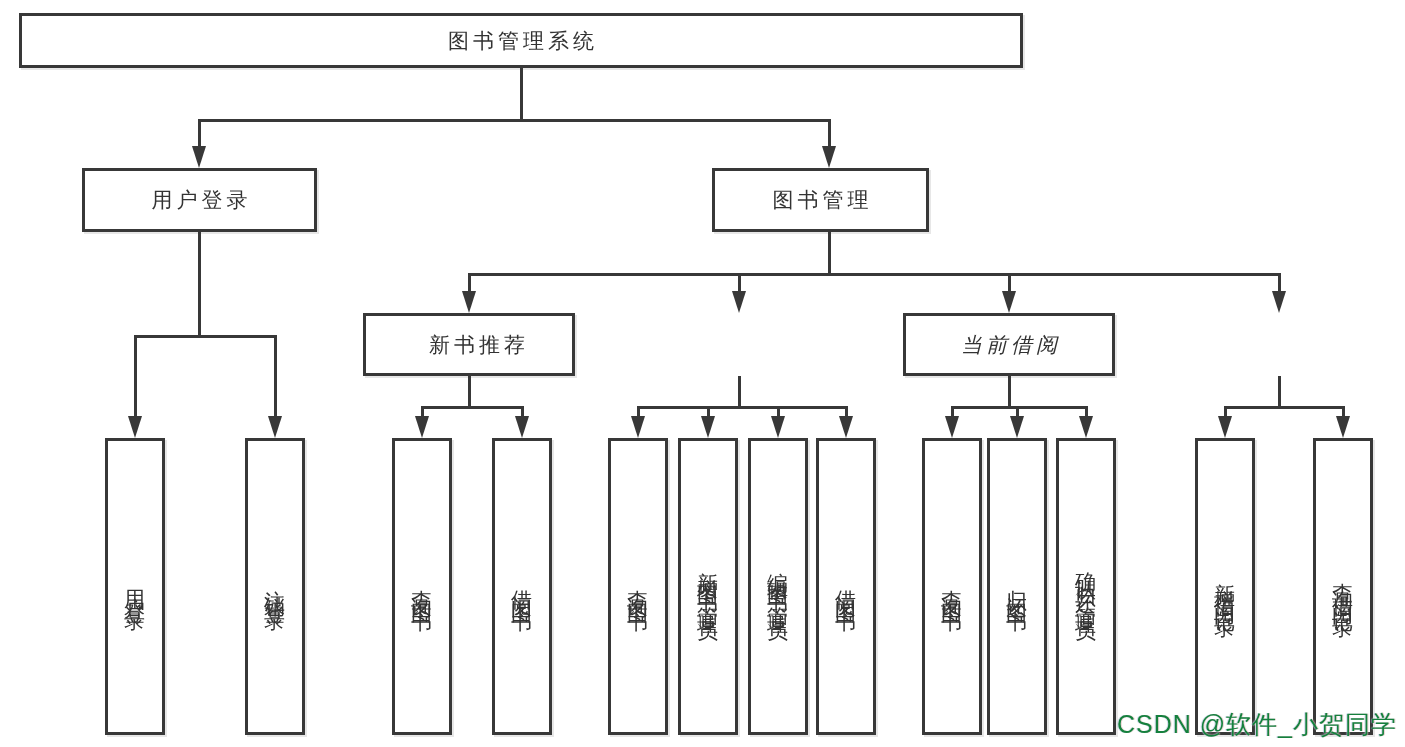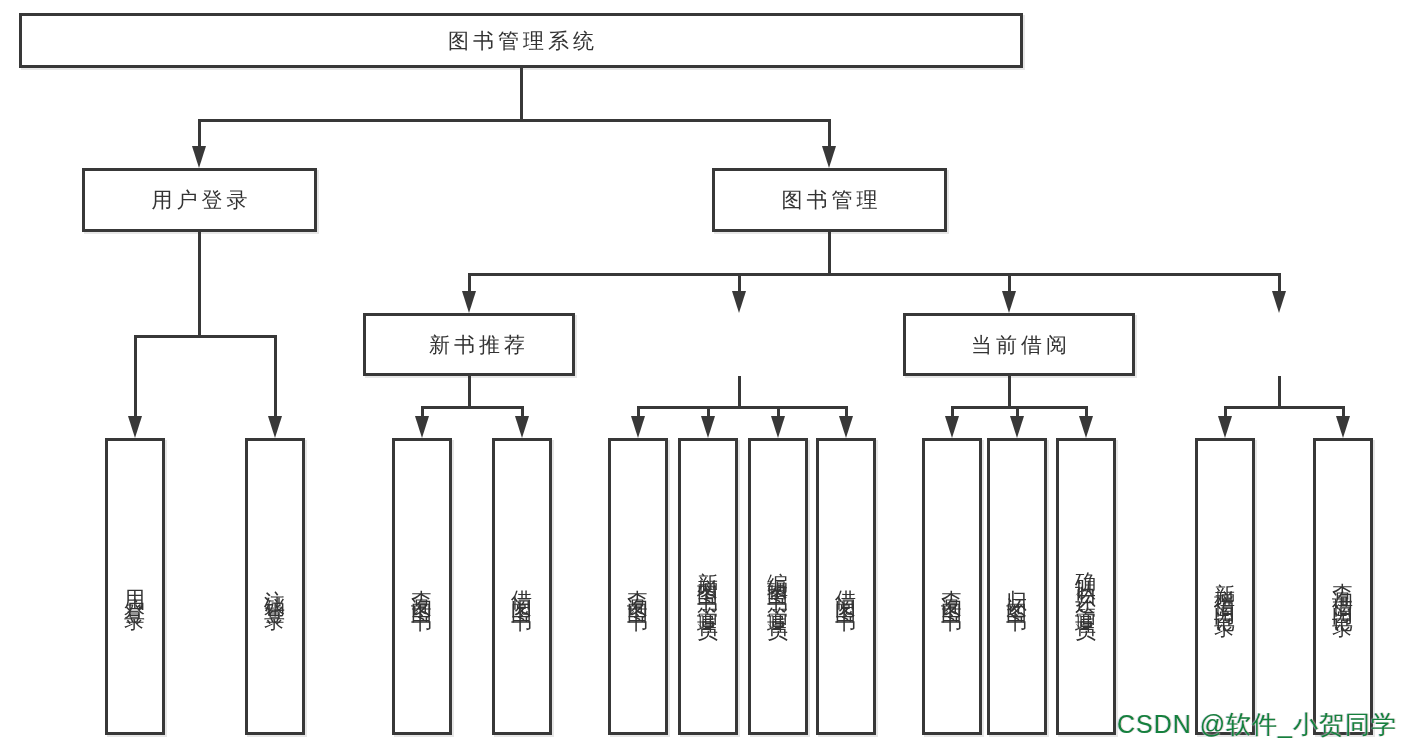--- a/index.html
+++ b/index.html
@@ -36,30 +36,30 @@
 <div id="canvas">
 
   <div class="box" style="left:19px; top:13px; width:1004px; height:55px;">
     <span class="h-label">图书管理系统</span>
   </div>
 
   <div class="box" style="left:82px; top:168px; width:235px; height:64px;">
     <span class="h-label">用户登录</span>
   </div>
 
-  <div class="box" style="left:712px; top:168px; width:235px; height:64px;text-align:center;">
+  <div class="box" style="left:712px; top:168px; width:217px; height:64px;text-align:center;">
     <span class="h-label">图书管理</span>
   </div>
 
   <div class="box" style="left:363px; top:313px; width:212px; height:63px;padding-left:16px;">
     <span class="h-label">新书推荐</span>
   </div>
 
 
-  <div class="box" style="left:903px; top:313px; width:232px; height:63px;">
+  <div class="box" style="left:903px; top:313px; width:212px; height:63px;font-style:italic;">
     <span class="h-label">当前借阅</span>
   </div>
 
 
   <div class="box" style="left:105px; top:438px; width:60px; height:297px;">
     <span class="v-label">用户登录</span>
   </div>
   <div class="box" style="left:245px; top:438px; width:60px; height:297px;">
     <span class="v-label">注销登录</span>
   </div>

